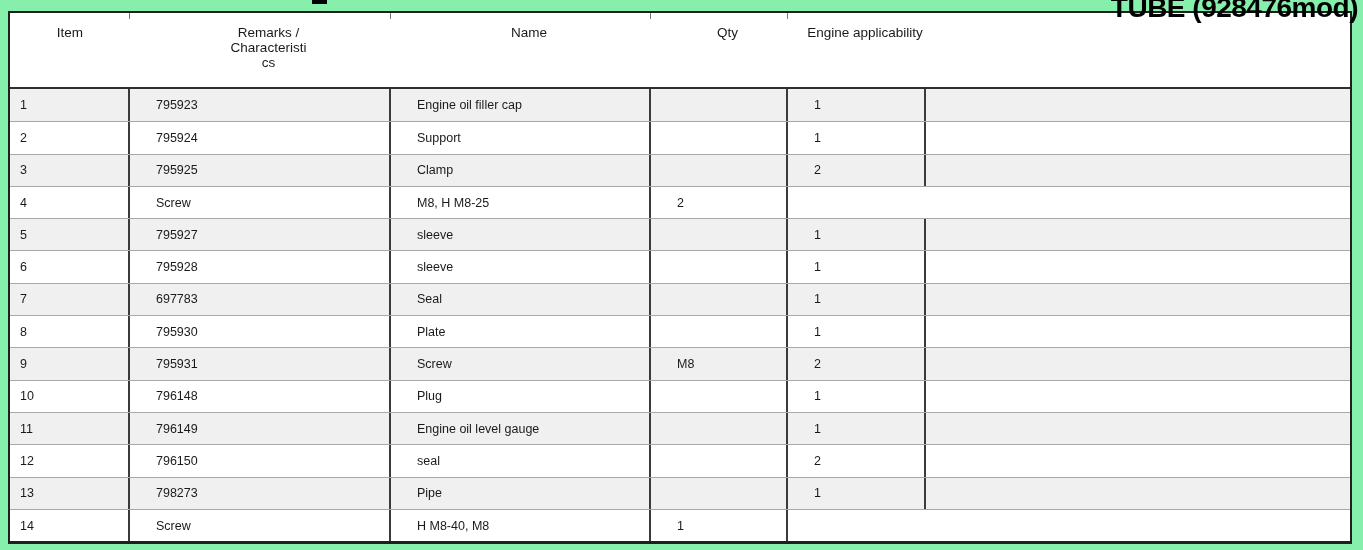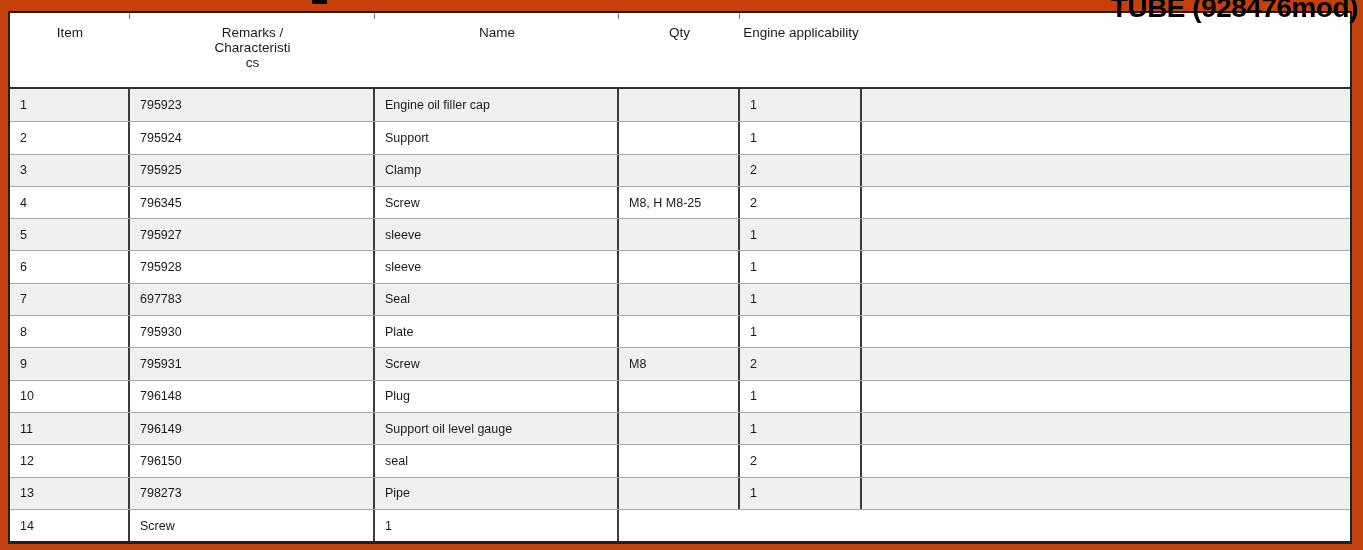--- a/index.html
+++ b/index.html
@@ -9,21 +9,21 @@
     height: 550px;
     overflow: hidden;
     background: #ffffff;
     font-family: "Liberation Sans", "DejaVu Sans", sans-serif;
     color: #1a1a1a;
   }
   .page {
     position: relative;
     width: 1363px;
     height: 550px;
-    background: #c2410c;
+    background: #86efac;
   }
   
   .doc-title {
     position: absolute;
     top: -6px;
     right: 5px;
     font-size: 28px;
     line-height: 1;
     font-weight: bold;
     letter-spacing: -0.5px;
@@ -49,20 +49,21 @@
     box-sizing: border-box;
     border: 2px solid #1f1f1f;
     border-bottom-width: 3px;
     background: #fff;
     z-index: 1;
   }
   .grid-row {
     display: grid;
     grid-template-columns: 120px 245px 244px 121px 122px 1fr;
     box-sizing: border-box;
+    gap: 16px;
   }
   .header-row {
     height: 76px;
     background: #ffffff;
     border-bottom: 2px solid #2e2e2e;
   }
   .hcell {
     position: relative;
     box-sizing: border-box;
     padding-top: 12px;
@@ -147,21 +148,20 @@
         <div class="grid-row body-row stripe">
     <div class="bcell">3</div>
     <div class="bcell">795925</div>
     <div class="bcell">Clamp</div>
     <div class="bcell"></div>
     <div class="bcell">2</div>
     <div class="bcell"></div>
   </div>
         <div class="grid-row body-row">
     <div class="bcell">4</div>
-    <div class="bcell">796345</div>
     <div class="bcell">Screw</div>
     <div class="bcell">M8, H M8-25</div>
     <div class="bcell">2</div>
     <div class="bcell"></div>
   </div>
         <div class="grid-row body-row stripe">
     <div class="bcell">5</div>
     <div class="bcell">795927</div>
     <div class="bcell">sleeve</div>
     <div class="bcell"></div>
@@ -204,21 +204,21 @@
     <div class="bcell">10</div>
     <div class="bcell">796148</div>
     <div class="bcell">Plug</div>
     <div class="bcell"></div>
     <div class="bcell">1</div>
     <div class="bcell"></div>
   </div>
         <div class="grid-row body-row stripe">
     <div class="bcell">11</div>
     <div class="bcell">796149</div>
-    <div class="bcell">Support oil level gauge</div>
+    <div class="bcell">Engine oil level gauge</div>
     <div class="bcell"></div>
     <div class="bcell">1</div>
     <div class="bcell"></div>
   </div>
         <div class="grid-row body-row">
     <div class="bcell">12</div>
     <div class="bcell">796150</div>
     <div class="bcell">seal</div>
     <div class="bcell"></div>
     <div class="bcell">2</div>
@@ -228,19 +228,20 @@
     <div class="bcell">13</div>
     <div class="bcell">798273</div>
     <div class="bcell">Pipe</div>
     <div class="bcell"></div>
     <div class="bcell">1</div>
     <div class="bcell"></div>
   </div>
         <div class="grid-row body-row">
     <div class="bcell">14</div>
     <div class="bcell">Screw</div>
+    <div class="bcell">H M8-40, M8</div>
     <div class="bcell">1</div>
     <div class="bcell"></div>
   </div>
       </div>
 
   </div>
 </div>
 
 </body></html>

